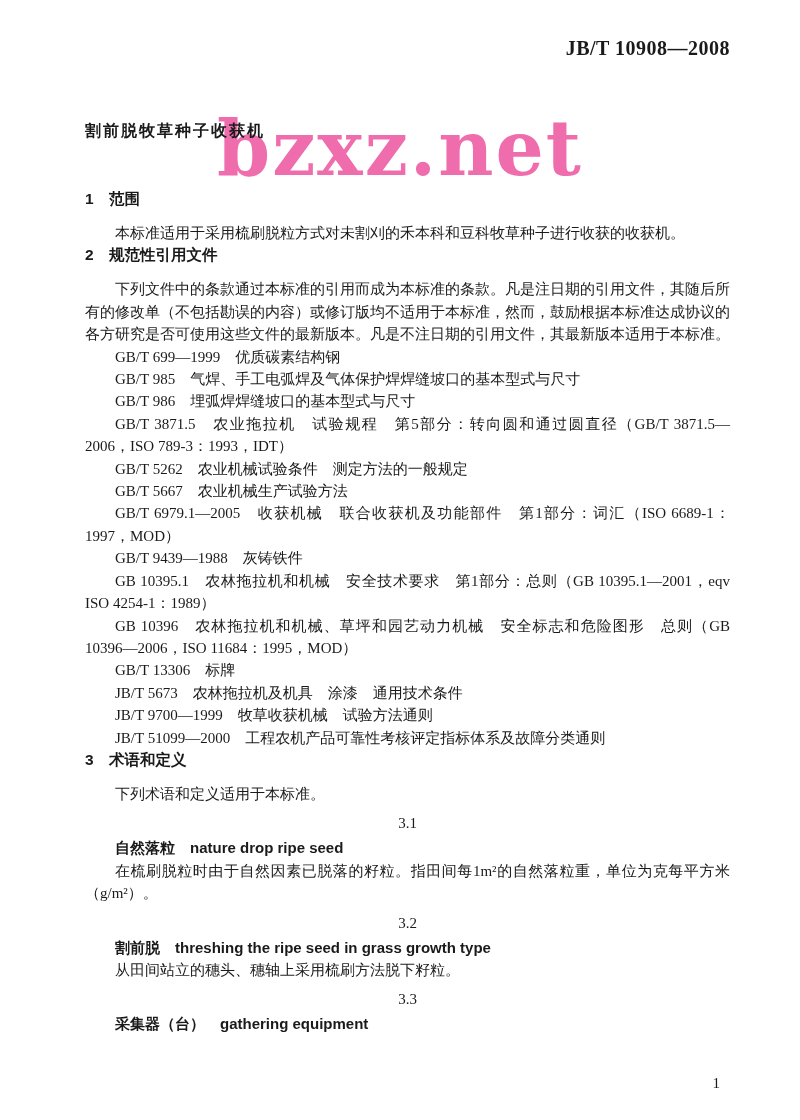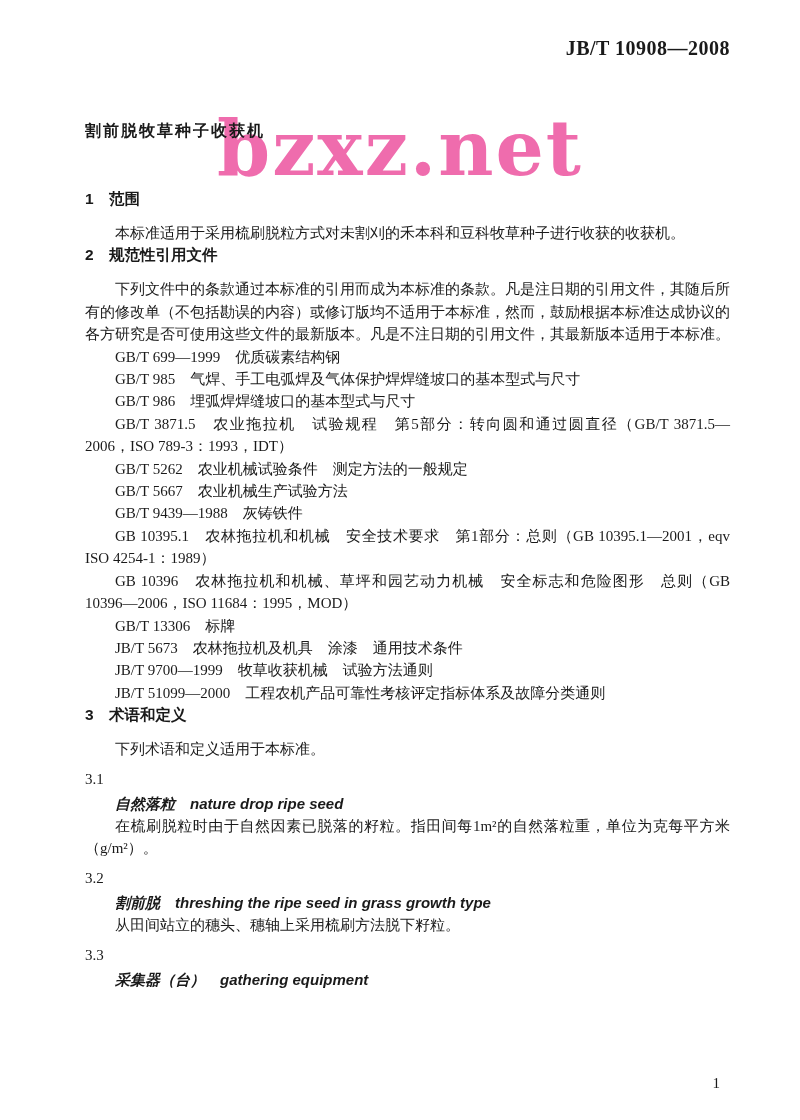--- a/index.html
+++ b/index.html
@@ -68,25 +68,25 @@
     margin: 0;
     font-size: 15px;
     line-height: 22.4px;
     text-indent: 2em;
     text-align: justify;
   }
   .subnum {
     margin: 7px 0 3px 0;
     font-size: 15px;
     line-height: 22px;
+    text-align: center;
   }
   .term {
     font-family: "Liberation Sans", "DejaVu Sans", sans-serif;
     font-weight: bold;
-    font-style: italic;
   }
   .page-number {
     position: absolute;
     right: 80px;
     bottom: 28px;
     font-size: 15px;
     z-index: 1;
   }
 </style>
 </head>
@@ -106,20 +106,21 @@
     <p class="para">本标准适用于采用梳刷脱粒方式对未割刈的禾本科和豆科牧草种子进行收获的收获机。</p>
 
     <div class="heading">2　规范性引用文件</div>
     <p class="para">下列文件中的条款通过本标准的引用而成为本标准的条款。凡是注日期的引用文件，其随后所有的修改单（不包括勘误的内容）或修订版均不适用于本标准，然而，鼓励根据本标准达成协议的各方研究是否可使用这些文件的最新版本。凡是不注日期的引用文件，其最新版本适用于本标准。</p>
     <p class="para">GB/T 699—1999　优质碳素结构钢</p>
     <p class="para">GB/T 985　气焊、手工电弧焊及气体保护焊焊缝坡口的基本型式与尺寸</p>
     <p class="para">GB/T 986　埋弧焊焊缝坡口的基本型式与尺寸</p>
     <p class="para">GB/T 3871.5　农业拖拉机　试验规程　第5部分：转向圆和通过圆直径（GB/T 3871.5—2006，ISO 789-3：1993，IDT）</p>
     <p class="para">GB/T 5262　农业机械试验条件　测定方法的一般规定</p>
     <p class="para">GB/T 5667　农业机械生产试验方法</p>
+    <p class="para">GB/T 6979.1—2005　收获机械　联合收获机及功能部件　第1部分：词汇（ISO 6689-1：1997，MOD）</p>
     <p class="para">GB/T 9439—1988　灰铸铁件</p>
     <p class="para">GB 10395.1　农林拖拉机和机械　安全技术要求　第1部分：总则（GB 10395.1—2001，eqv ISO 4254-1：1989）</p>
     <p class="para">GB 10396　农林拖拉机和机械、草坪和园艺动力机械　安全标志和危险图形　总则（GB 10396—2006，ISO 11684：1995，MOD）</p>
     <p class="para">GB/T 13306　标牌</p>
     <p class="para">JB/T 5673　农林拖拉机及机具　涂漆　通用技术条件</p>
     <p class="para">JB/T 9700—1999　牧草收获机械　试验方法通则</p>
     <p class="para">JB/T 51099—2000　工程农机产品可靠性考核评定指标体系及故障分类通则</p>
 
     <div class="heading">3　术语和定义</div>
     <p class="para">下列术语和定义适用于本标准。</p>

